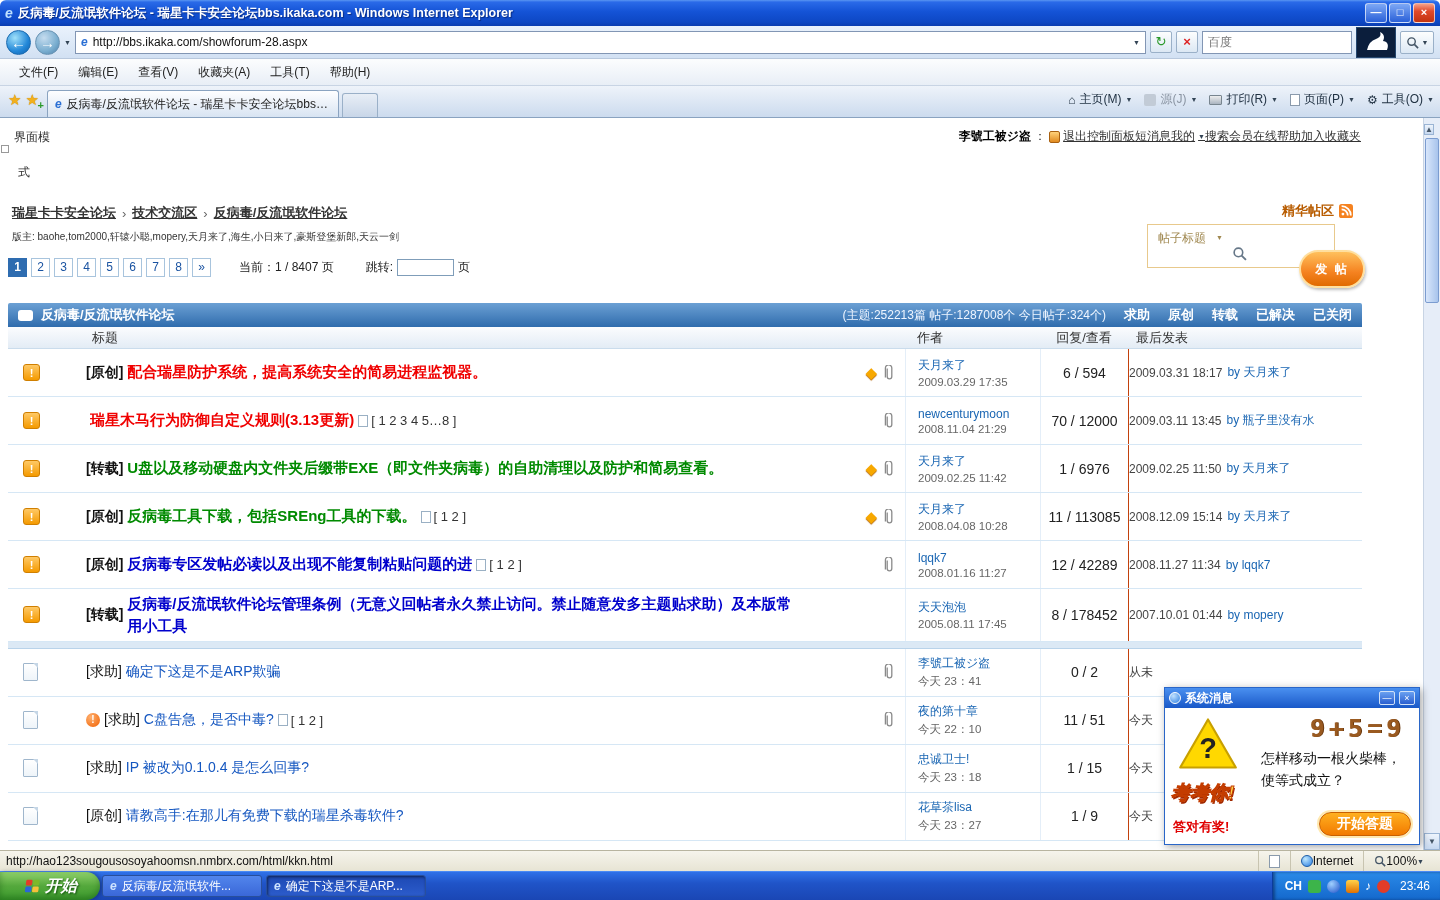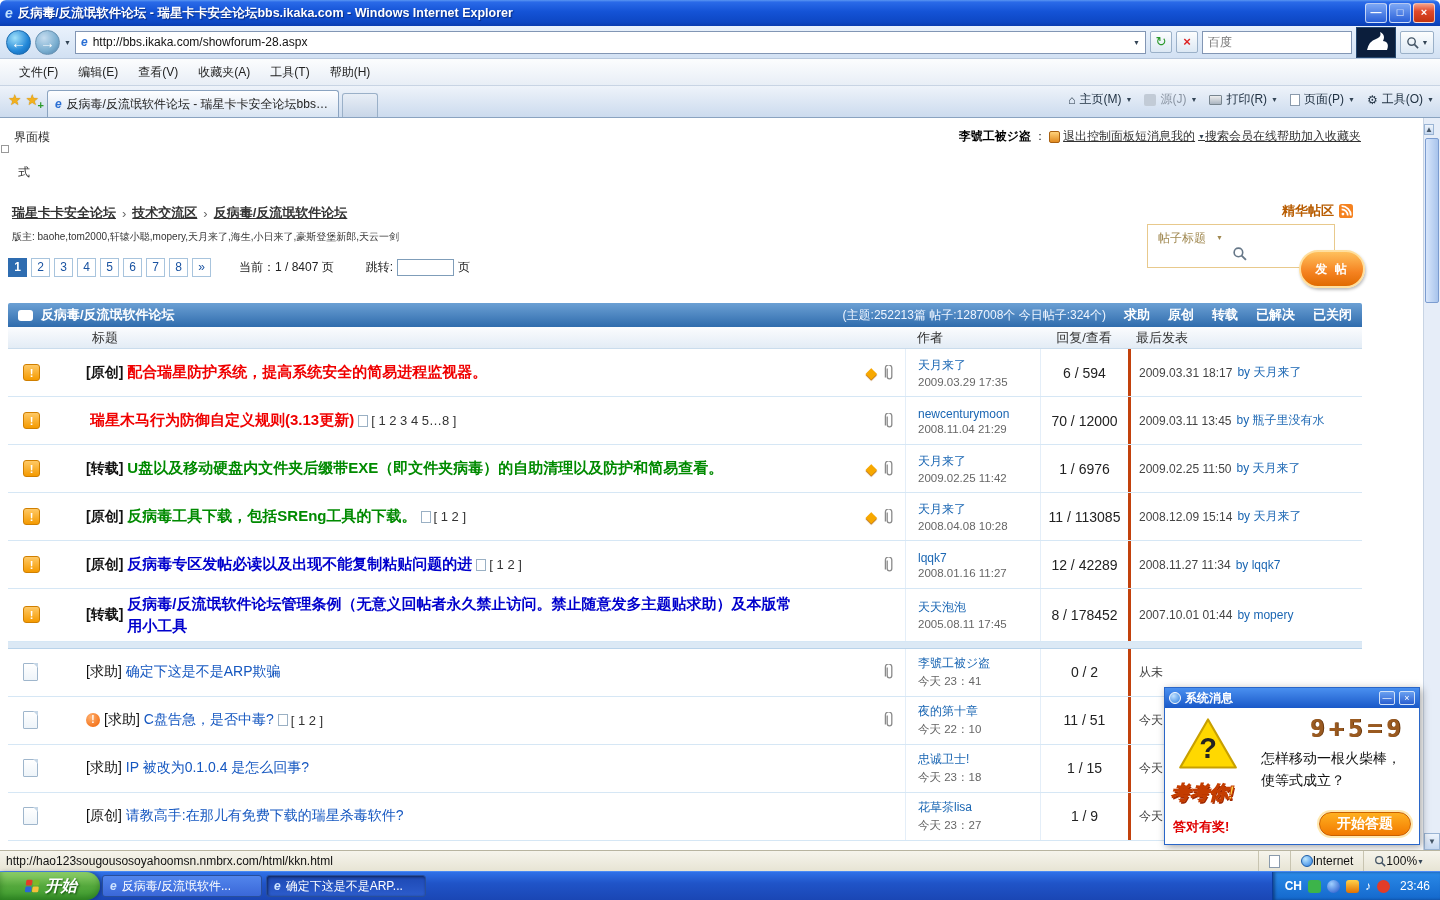--- a/index.html
+++ b/index.html
@@ -127,21 +127,21 @@
 .urgent i{font-style:normal}
 .stat-ico{display:flex;align-items:center;justify-content:center}
 .ico-sticky{width:17px;height:17px;border-radius:3px;background:linear-gradient(#ffc966,#f49a00);border:1px solid #d07f00}
 .pin-glyph{color:#fff;font-weight:bold;font-size:11px;font-style:normal}
 .ico-page{width:15px;height:18px;background:linear-gradient(#fff,#eef4f9);border:1px solid #9fb6cc;border-radius:1px;position:relative}
 .ico-page::after{content:"";position:absolute;top:-1px;right:-1px;border-top:5px solid #c5d6e6;border-left:5px solid transparent}
 .c-author{width:135px;border-left:1px solid #e4eef8;align-self:stretch;display:flex;flex-direction:column;justify-content:center;padding-left:12px;gap:2px}
 .a-link{color:#1a66b3;font-size:12px;text-decoration:none}
 .a-date{color:#666;font-size:11.5px}
 .c-replies{width:88px;border-left:1px solid #e4eef8;align-self:stretch;display:flex;align-items:center;justify-content:center;font-size:14px;color:#222}
-.c-last{width:234px;border-left:3px solid #c2410c;align-self:stretch;display:flex;align-items:center;padding-left:8px;font-size:12px;color:#444;gap:5px}
+.c-last{width:234px;border-left:1px solid #c2410c;align-self:stretch;display:flex;align-items:center;padding-left:0;font-size:12px;color:#444;gap:5px}
 .section-divider{height:7px;background:#dce9f5;border-bottom:1px solid #b9d3ea}
 
 
 .popup{position:absolute;right:20px;bottom:5px;width:256px;height:158px;background:#fff;border:1px solid #2a66c8;box-shadow:2px 2px 8px rgba(0,0,0,.35);z-index:50}
 .pp-title{height:20px;background:linear-gradient(#4a90f0,#1958c8);display:flex;align-items:center;padding:0 4px;gap:4px}
 .pp-ico{width:12px;height:12px;border-radius:50%;background:radial-gradient(circle at 35% 30%,#bfe0ff,#2a7de1);border:1px solid #fff}
 .pp-title-text{color:#fff;font-size:12px;font-weight:bold;flex:1}
 .pp-btn{width:16px;height:14px;background:linear-gradient(#6aa0f0,#2a5fd0);border:1px solid #cfe0f8;border-radius:2px;color:#fff;font-size:9px;line-height:12px;text-align:center;font-style:normal}
 .pp-body{position:relative;height:136px;background:#fff}
 .pp-warning{position:absolute;left:12px;top:8px}

